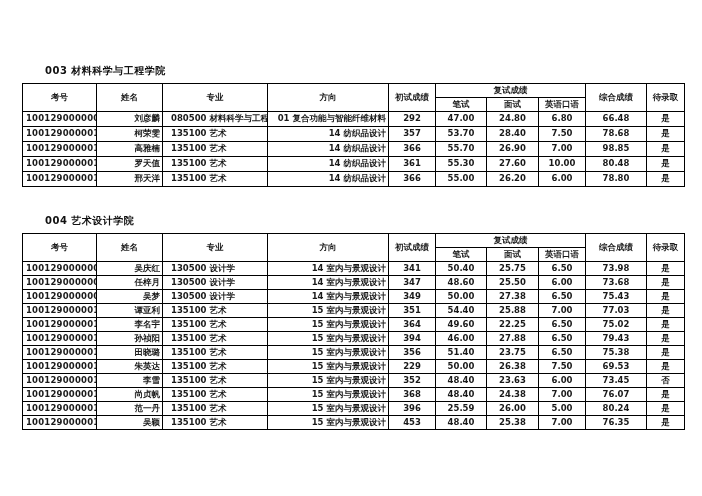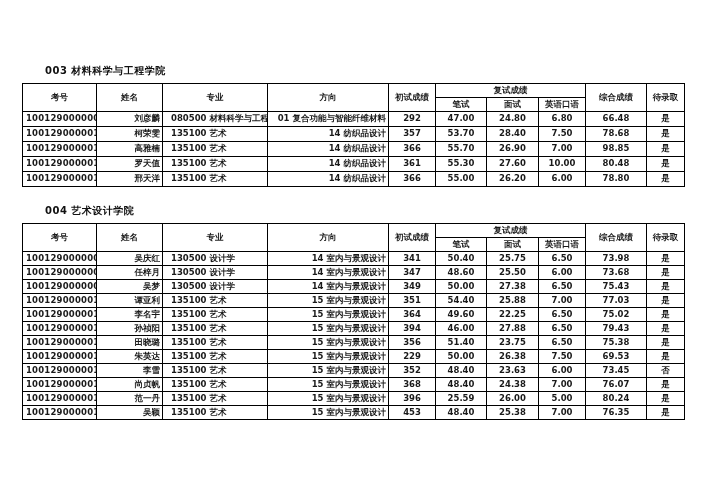--- a/index.html
+++ b/index.html
@@ -15,21 +15,21 @@
     overflow: hidden;
     font-family: "DejaVu Sans", sans-serif;
     color: #1a1a1a;
   }
   .section {
     position: absolute;
     left: 22px;
     width: 662px;
   }
   .section-1 { top: 64px; }
-  .section-2 { top: 204px; }
+  .section-2 { top: 214px; }
   .section-title {
     font-size: 10px;
     font-weight: 700;
     color: #111111;
     margin: 0 0 5px 23px;
     letter-spacing: 0.5px;
   }
   table.score-table {
     border-collapse: collapse;
     table-layout: fixed;

